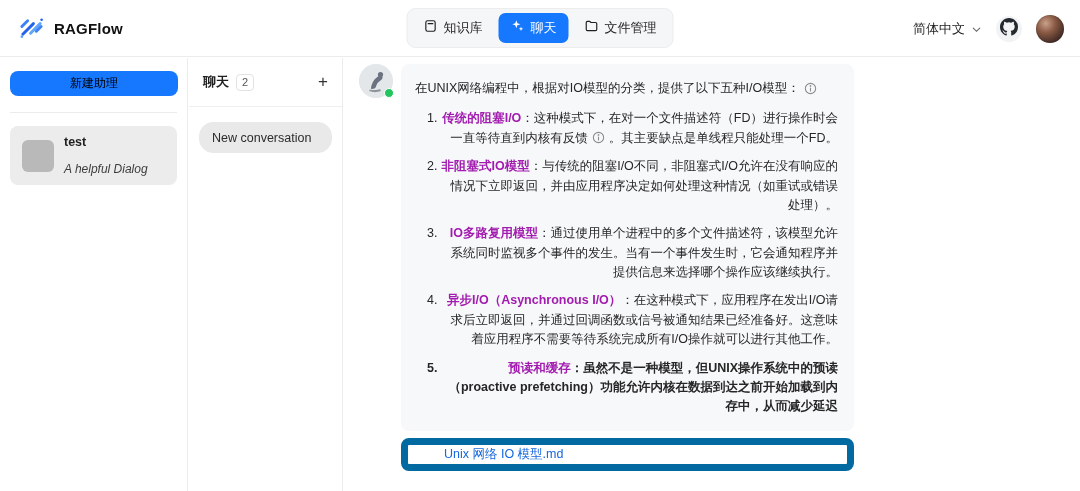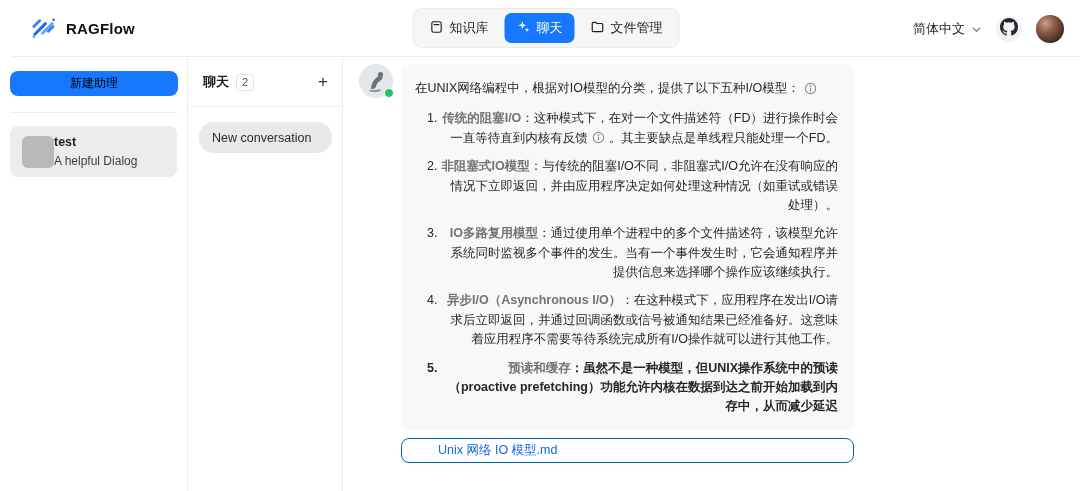--- a/index.html
+++ b/index.html
@@ -1,49 +1,49 @@
 <!DOCTYPE html>
 <html><head>
 <meta charset="utf-8">
 <style>
   * { margin:0; padding:0; box-sizing:border-box; }
   html,body { width:1080px; height:491px; background:#fff; overflow:hidden;
     font-family:"Liberation Sans","DejaVu Sans",sans-serif; color:#1f1f1f; }
   .page { position:relative; width:1080px; height:491px; background:#fff; }
 
   
-  .header { position:absolute; top:0; left:12px; right:0; height:57px;
+  .header { position:absolute; top:0; left:0; right:0; height:57px;
     border-bottom:1px solid #ececec; display:flex; align-items:center; background:#fff; }
   .brand { display:flex; align-items:center; gap:9px; margin-left:18px; }
   .brand-name { font-size:15px; font-weight:bold; color:#111; letter-spacing:.2px; }
   .nav-group { position:absolute; left:50%; top:50%; transform:translate(-50%,-50%);
     display:flex; align-items:center; gap:4px; background:#f5f6f8; border:1px solid #ececec;
     border-radius:9px; padding:4px; }
-  .nav-tab { display:flex; align-items:flex-end; gap:6px; padding:6px 12px; border-radius:7px;
+  .nav-tab { display:flex; align-items:flex-start; gap:6px; padding:6px 12px; border-radius:7px;
     font-size:13px; color:#1f1f1f; cursor:pointer; white-space:nowrap; }
   .nav-tab.active { background:#1677ff; color:#fff; }
   .header-right { position:absolute; right:16px; top:0; height:57px; display:flex; align-items:center; gap:14px; }
   .lang { display:flex; align-items:flex-end; gap:6px; font-size:13px; color:#1f1f1f; cursor:pointer; }
   .gh-circle { width:26px; height:26px; border-radius:50%; background:#f2f3f5;
     display:flex; align-items:center; justify-content:center; cursor:pointer; }
   .user-avatar { width:28px; height:28px; border-radius:50%; cursor:pointer;
     background:radial-gradient(circle at 35% 30%, #c9a18a 0%, #8a5a44 35%, #4a3029 70%, #241a18 100%);
     box-shadow:inset 0 0 0 1px rgba(0,0,0,.08); }
 
   
   .col1 { position:absolute; top:58px; left:0; width:188px; bottom:0; border-right:1px solid #ececec; background:#fff; }
   .new-assistant-btn { display:block; margin:13px 10px 0 10px; width:168px; height:25px;
     background:#1677ff; color:#000000; font-size:12px; border:none; border-radius:8px; cursor:pointer;
     font-family:inherit; }
   .col1-divider { height:1px; background:#ececec; margin:16px 10px 0 10px; }
   .assistant-card { margin:13px 10px 0 10px; background:#ececec; border-radius:8px;
-    display:flex; align-items:center; padding:9px 12px; cursor:pointer; }
+    display:flex; align-items:center; gap:10px; padding:9px 12px; cursor:pointer; }
   .assistant-thumb { width:32px; height:32px; border-radius:6px; background:#b9b9b9; flex:0 0 auto; }
   .assistant-name { font-size:12.5px; font-weight:bold; color:#1f1f1f; }
-  .assistant-desc { font-size:12px; color:#3d3d3d; margin-top:5px; }
+  .assistant-desc { font-size:12px; color:#3d3d3d; margin-top:13px;font-style:italic; }
 
   .col2 { position:absolute; top:58px; left:189px; width:154px; bottom:0; border-right:1px solid #ececec; background:#fff; }
   .col2-head { display:flex; align-items:center; padding:15px 14px 0 14px; }
   .col2-title { font-size:13px; font-weight:bold; color:#1f1f1f; }
   .count-badge { margin-left:7px; font-size:11px; color:#555; background:#fff;
     border:1px solid #e2e2e2; border-radius:4px; padding:1px 5px; line-height:13px; }
   .plus-btn { margin-left:auto; font-size:17px; color:#333; cursor:pointer; line-height:16px;
     background:none; border:none; font-family:inherit; }
   .col2-divider { height:1px; background:#efefef; margin-top:15px; }
   .conv-list { padding:15px 10px 0 10px; display:flex; flex-direction:column; gap:6px; }
@@ -59,23 +59,23 @@
   .bot-avatar { width:34px; height:34px; border-radius:50%; background:#e4e7ea; overflow:hidden; }
   .status-dot { position:absolute; right:-1px; bottom:0; width:10px; height:10px; border-radius:50%;
     background:#22c55e; border:1.5px solid #fff; }
   .bubble { margin-left:8px; width:453px; background:#f7f8fa; border-radius:8px;
     padding:15px 16px 14px 14px; font-size:12.5px; line-height:1.55; color:#262626; }
   .intro-line { display:flex; align-items:center; flex-wrap:wrap; }
   .info-icon { display:inline-flex; vertical-align:-2px; margin:0 4px; cursor:pointer; }
   .bubble ol { margin:11px 0 0 0; padding-left:26px; }
   .bubble li { margin-bottom:9px; }
   .bubble li:last-child { margin-bottom:0;font-weight:bold; }
-  .bubble b { color:#737373; }
-  .attachment-card { margin:7px 0 0 57px; width:453px; height:25px; background:#fff;
-    border:1px solid #0369a1; border-radius:8px; display:flex; align-items:center; cursor:pointer; }
+  .bubble b { color:#a21caf; }
+  .attachment-card { margin:7px 0 0 57px; width:453px; height:33px; background:#fff;
+    border:7px solid #0369a1; border-radius:8px; display:flex; align-items:center; cursor:pointer; }
   .attachment-name { margin-left:36px; font-size:12.5px; color:#1667e0; }
 </style>
 </head>
 <body>
 
 <div class="page">
 
   <div class="header">
     <div class="brand">
       <span>

